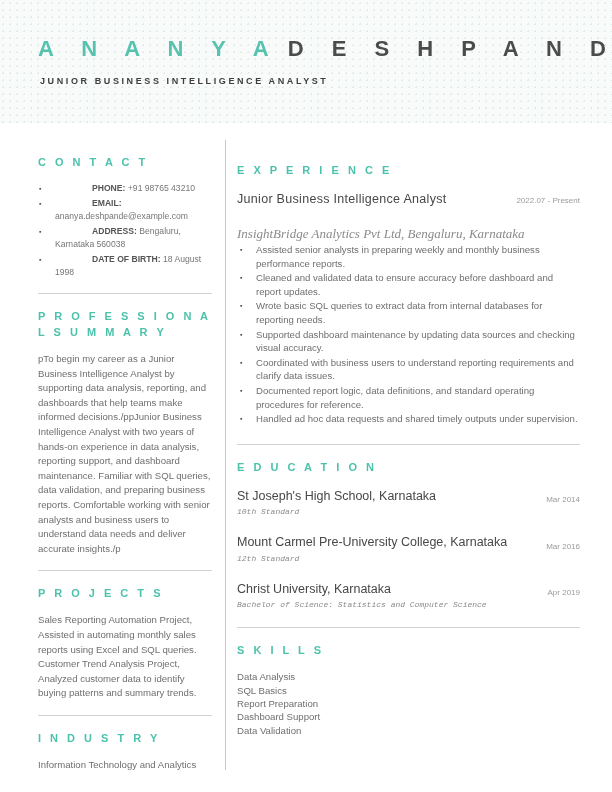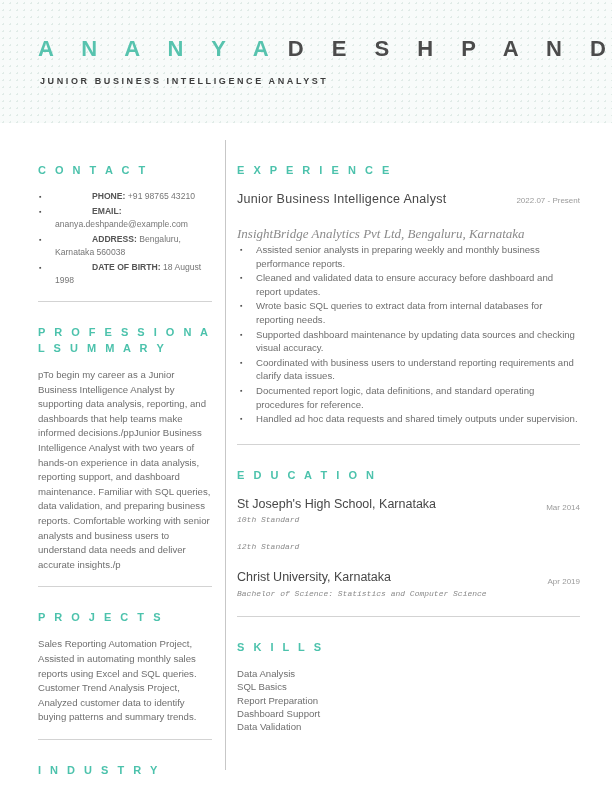--- a/index.html
+++ b/index.html
@@ -65,21 +65,21 @@
     top: 148px;
     width: 343px;
   }
 
   .section-title {
     font-size: 11px;
     font-weight: 700;
     letter-spacing: 3px;
     color: #4cc2ac;
     line-height: 16px;
-    margin-top: 22px;
+    margin-top: 14px;
   }
   .sep {
     border: none;
     border-top: 1px solid #d3d3d3;
     margin: 14px 0 6px 0;
   }
 
   
   .contact-list {
     list-style: none;
@@ -231,20 +231,24 @@
 
     <div class="edu">
       <div class="edu-head">
         <span class="edu-school">St Joseph's High School, Karnataka</span>
         <span class="edu-date">Mar 2014</span>
       </div>
       <div class="edu-degree">10th Standard</div>
     </div>
 
     <div class="edu">
+      <div class="edu-head">
+        <span class="edu-school">Mount Carmel Pre-University College, Karnataka</span>
+        <span class="edu-date">Mar 2016</span>
+      </div>
       <div class="edu-degree">12th Standard</div>
     </div>
 
     <div class="edu">
       <div class="edu-head">
         <span class="edu-school">Christ University, Karnataka</span>
         <span class="edu-date">Apr 2019</span>
       </div>
       <div class="edu-degree">Bachelor of Science: Statistics and Computer Science</div>
     </div>

